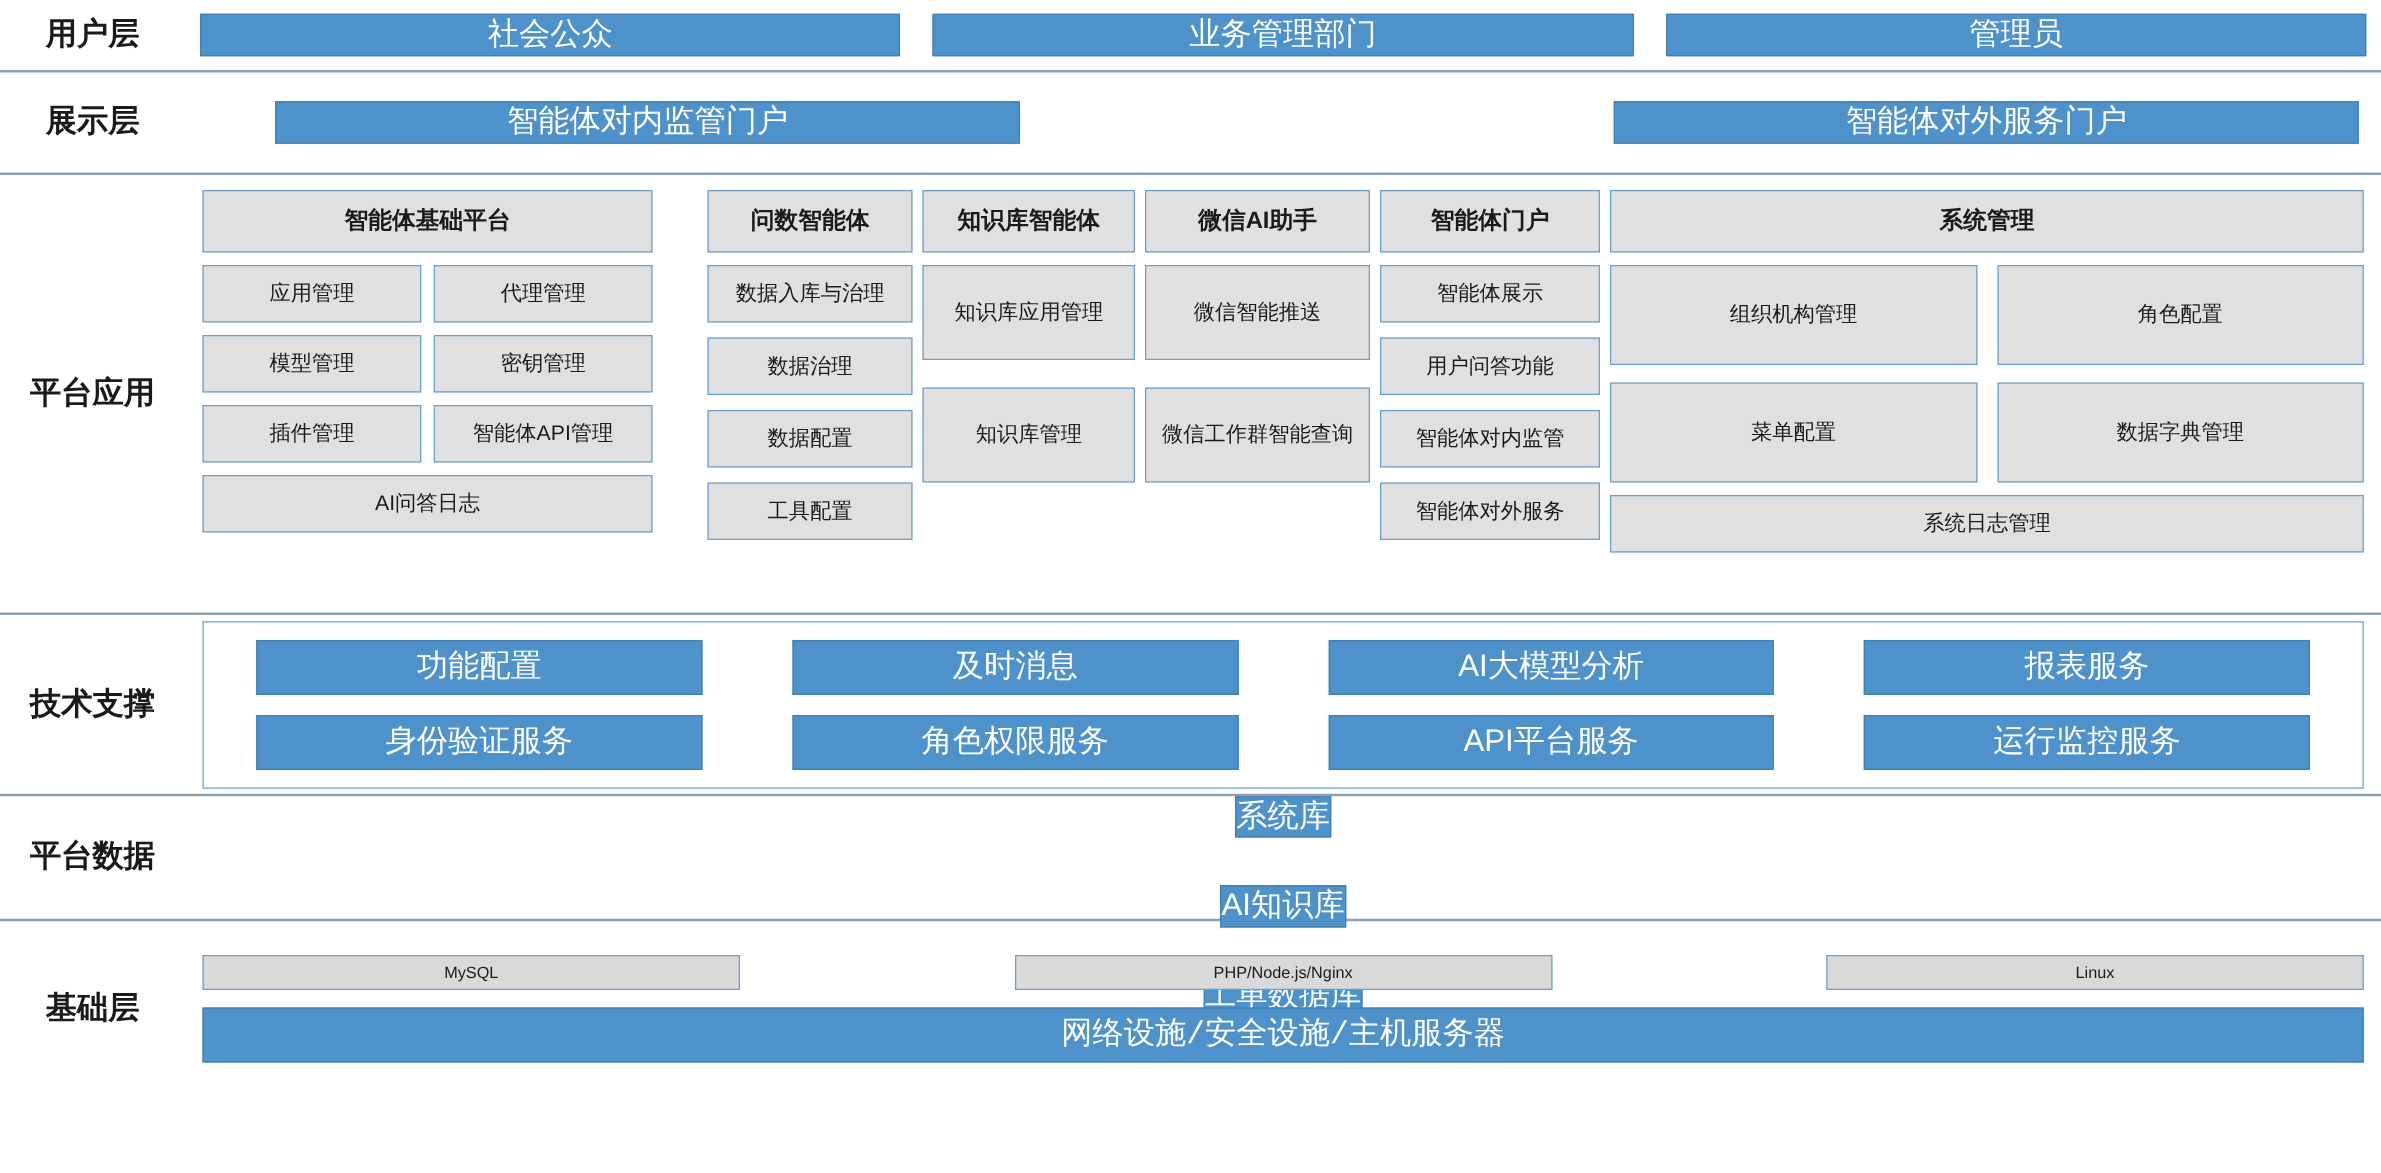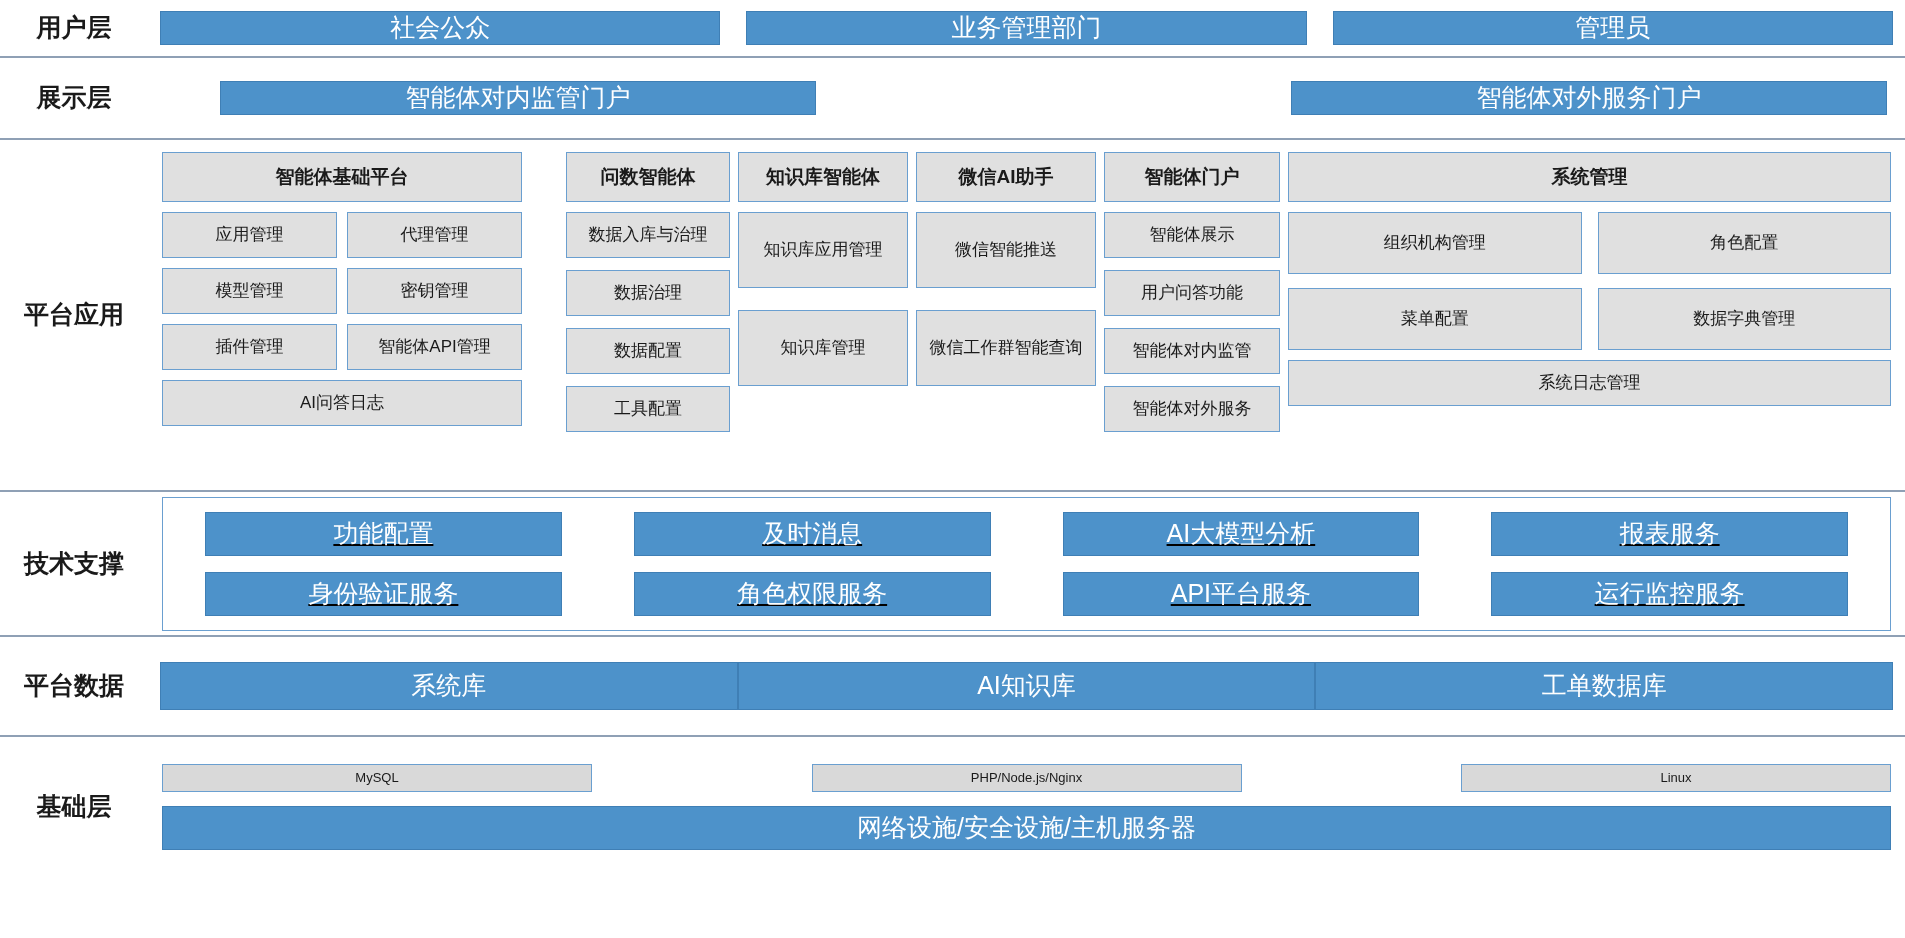--- a/index.html
+++ b/index.html
@@ -132,21 +132,21 @@
     display: grid;
     grid-template-columns: 1fr 1fr;
     gap: 10px;
   }
   .grid1 {
     display: flex;
     flex-direction: column;
     gap: 12px;
   }
   .cell-46 { height: 46px; }
-  .cell-62 { height: 62px; }
+  .cell-62 { height: 80px; }
   .cell-76 { height: 76px; }
 
   #col-base { width: 360px; }
   #col-wenshu { width: 164px; margin-left: 36px; }
   #col-kb { width: 170px; }
   #col-wechat { width: 180px; }
   #col-portal { width: 176px; }
   #col-sys { width: 360px; flex: 1; }
 
   
@@ -155,27 +155,28 @@
   .tech-frame {
     border: 1px solid #6a9fd0;
     flex: 1;
     display: grid;
     grid-template-columns: repeat(4, 1fr);
     grid-auto-rows: 44px;
     gap: 16px 72px;
     padding: 14px 42px;
     box-sizing: border-box;
     background: #ffffff;
-    text-decoration: underline;
   }
 
   
   #data-layer { height: 100px; }
   #data-layer .layer-body {
+    gap: 38px;
     padding: 0 12px;
+    flex-direction: column;
   }
   #data-layer .blue-box { height: 48px; flex: 1; }
 
   
   #infra-layer { height: 139px; border-bottom: none; }
   #infra-layer .layer-body {
     flex-direction: column;
     justify-content: center;
     gap: 14px;
     padding: 10px 14px;
@@ -186,20 +187,21 @@
     gap: 0;
     justify-content: space-between;
   }
   .infra-row-top .gray-plain {
     height: 28px;
     width: 430px;
   }
   .infra-wide {
     width: 100%;
     height: 44px;
+    font-family: Liberation Mono, monospace;
   }
 </style>
 </head>
 <body>
 
 <div id="arch">
 
   <div class="layer" id="user-layer">
     <div class="layer-label">用户层</div>
     <div class="layer-body">

